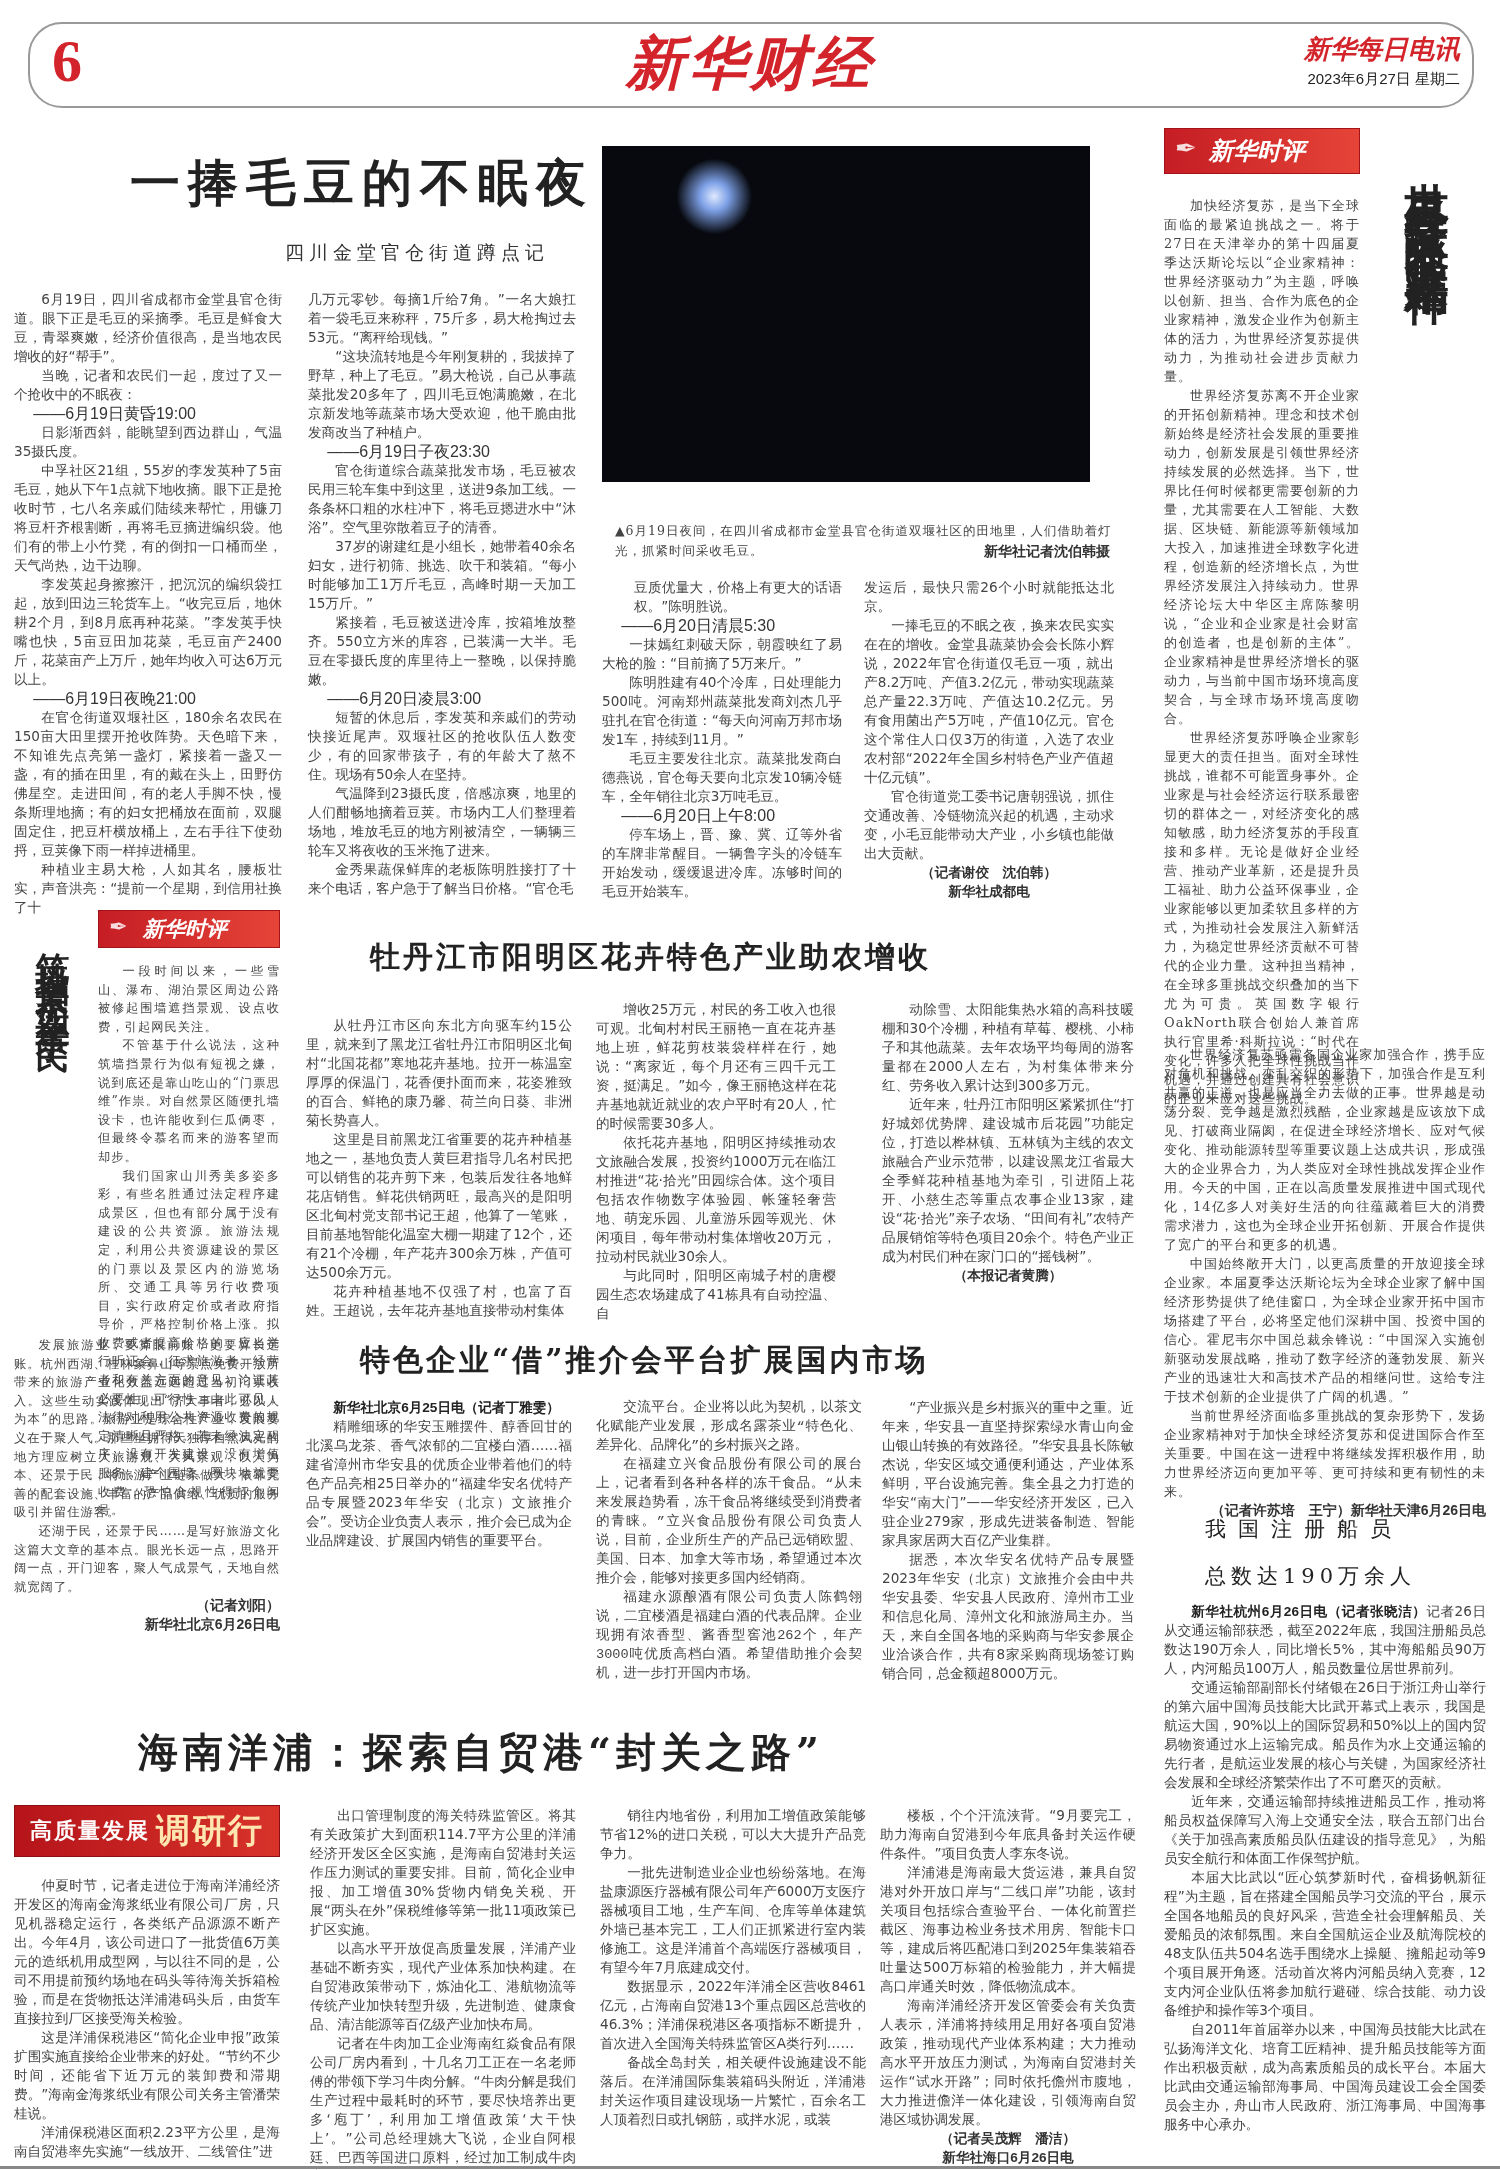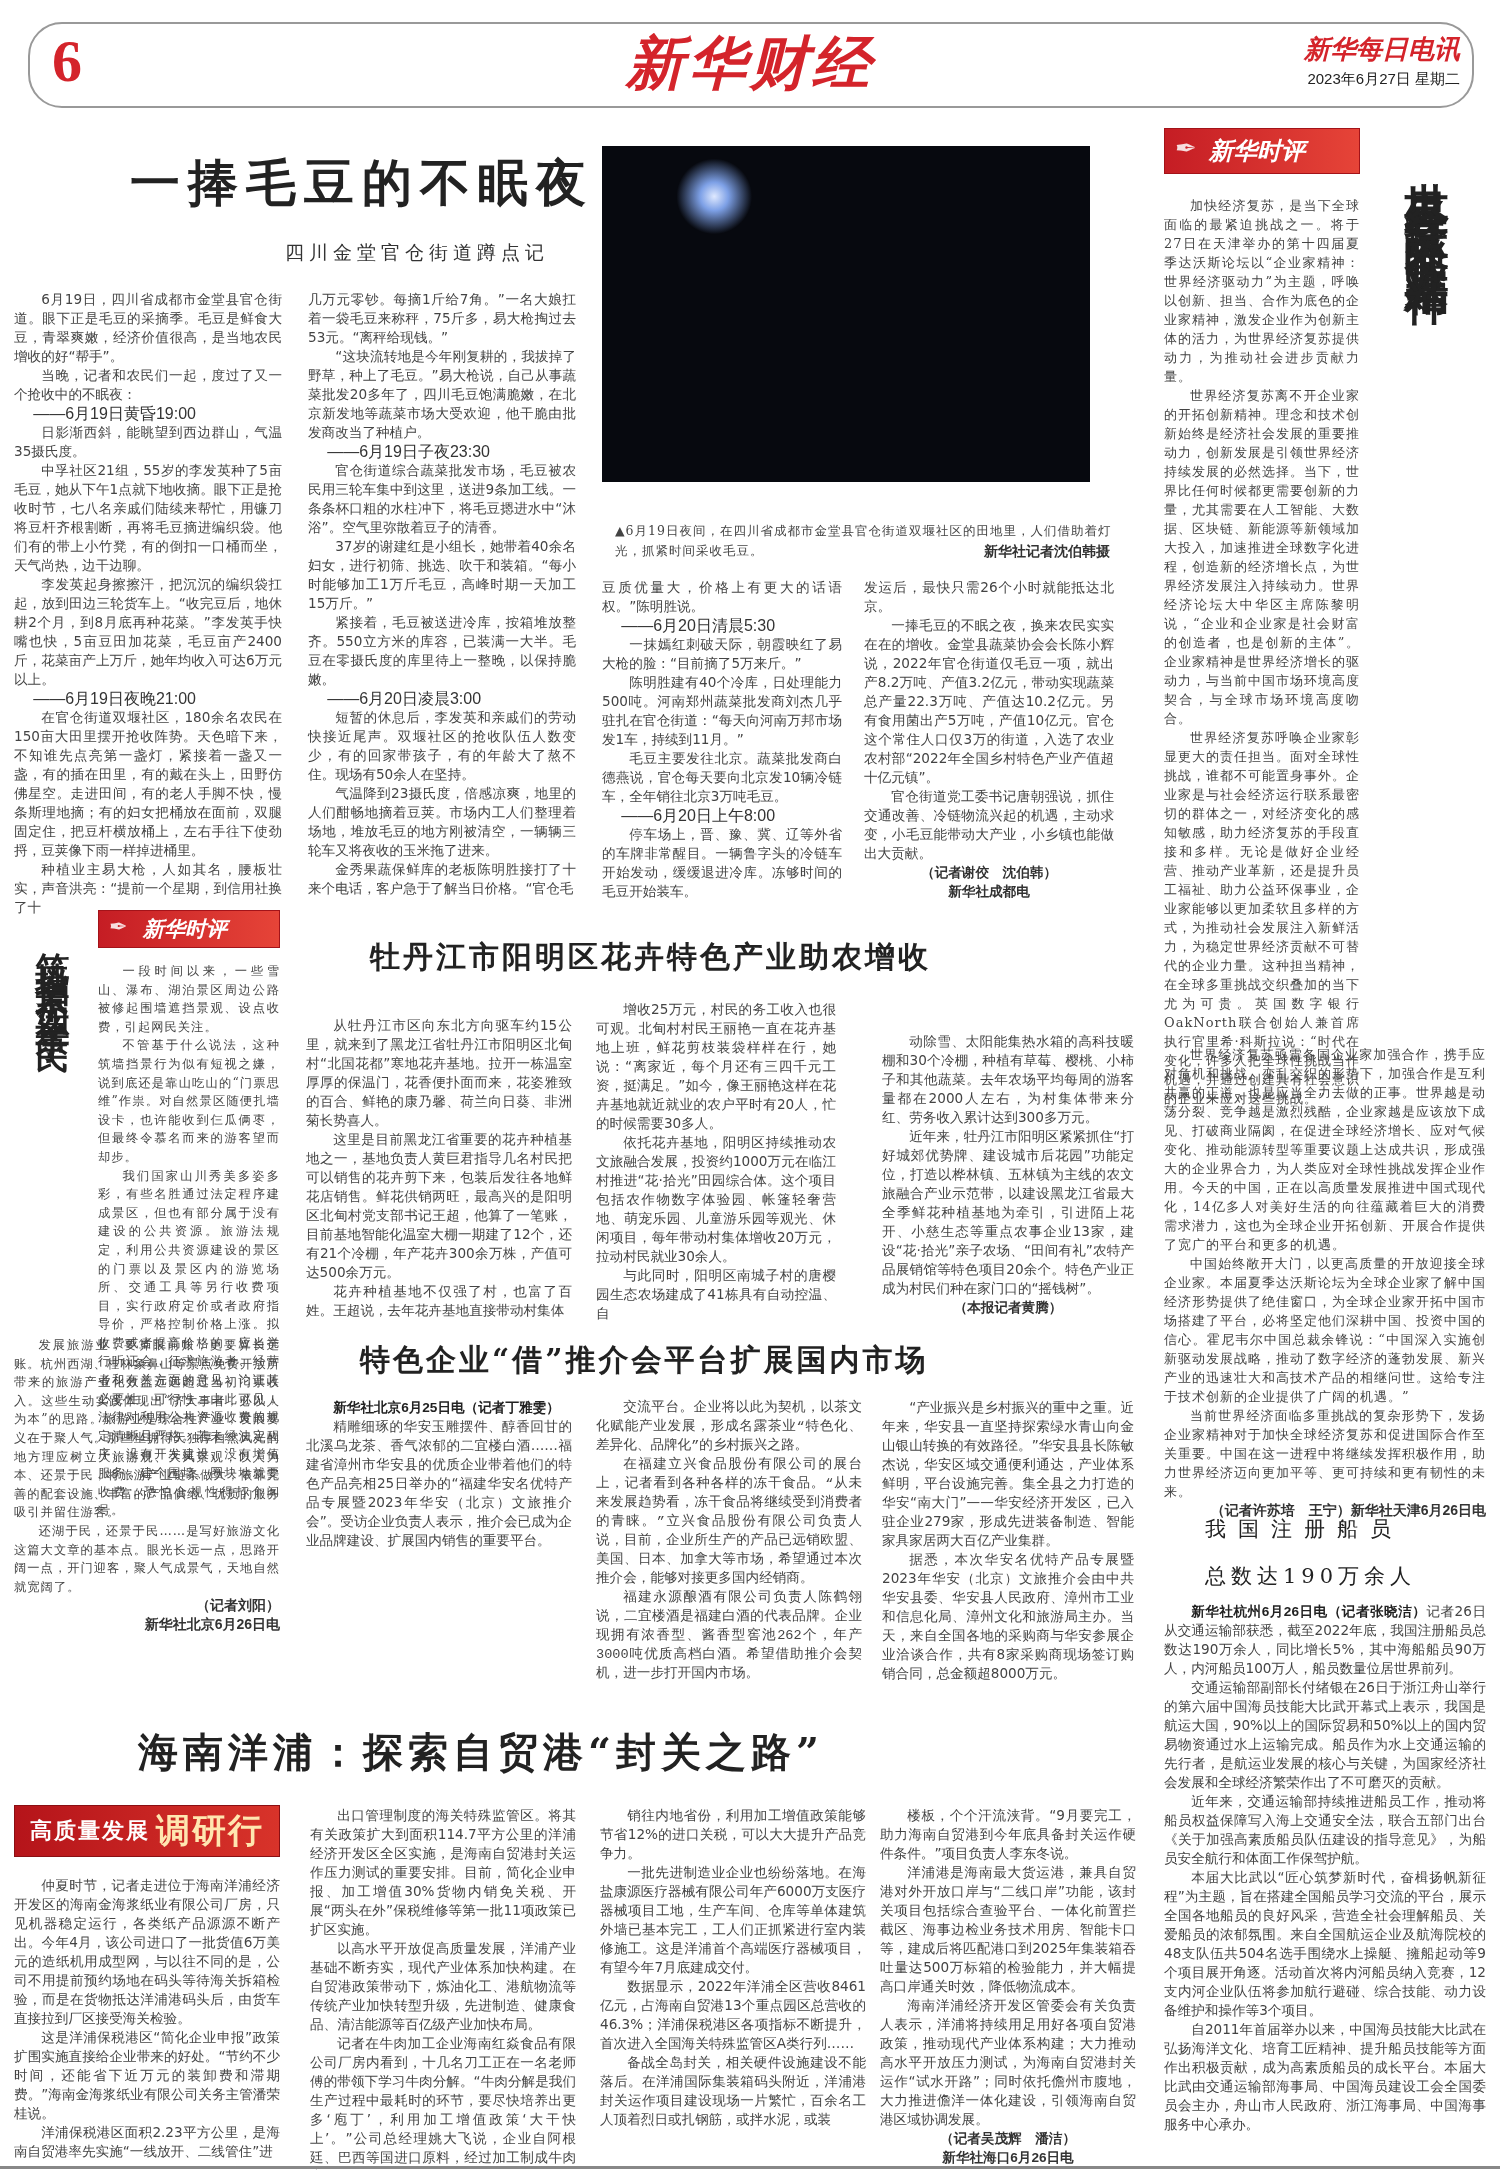--- a/index.html
+++ b/index.html
@@ -63,21 +63,21 @@
     <p class="time">——6月19日子夜23:30</p>
     <p>官仓街道综合蔬菜批发市场，毛豆被农民用三轮车集中到这里，送进9条加工线。一条条杯口粗的水柱冲下，将毛豆摁进水中“沐浴”。空气里弥散着豆子的清香。</p>
     <p>37岁的谢建红是小组长，她带着40余名妇女，进行初筛、挑选、吹干和装箱。“每小时能够加工1万斤毛豆，高峰时期一天加工15万斤。”</p>
     <p>紧接着，毛豆被送进冷库，按箱堆放整齐。550立方米的库容，已装满一大半。毛豆在零摄氏度的库里待上一整晚，以保持脆嫩。</p>
     <p class="time">——6月20日凌晨3:00</p>
     <p>短暂的休息后，李发英和亲戚们的劳动快接近尾声。双堰社区的抢收队伍人数变少，有的回家带孩子，有的年龄大了熬不住。现场有50余人在坚持。</p>
     <p>气温降到23摄氏度，倍感凉爽，地里的人们酣畅地摘着豆荚。市场内工人们整理着场地，堆放毛豆的地方刚被清空，一辆辆三轮车又将夜收的玉米拖了进来。</p>
     <p>金秀果蔬保鲜库的老板陈明胜接打了十来个电话，客户急于了解当日价格。“官仓毛</p>
   </div>
 <div class="abs body-text" id="a1c3" style="left:602px;top:578px;width:240px;">
-    <p style="text-indent: 0px;">豆质优量大，价格上有更大的话语权。”陈明胜说。</p>
+    <p style="text-indent: 0px; margin-left: 32px;">豆质优量大，价格上有更大的话语权。”陈明胜说。</p>
     <p class="time">——6月20日清晨5:30</p>
     <p>一抹嫣红刺破天际，朝霞映红了易大枪的脸：“目前摘了5万来斤。”</p>
     <p>陈明胜建有40个冷库，日处理能力500吨。河南郑州蔬菜批发商刘杰几乎驻扎在官仓街道：“每天向河南万邦市场发1车，持续到11月。”</p>
     <p>毛豆主要发往北京。蔬菜批发商白德燕说，官仓每天要向北京发10辆冷链车，全年销往北京3万吨毛豆。</p>
     <p class="time">——6月20日上午8:00</p>
     <p>停车场上，晋、豫、冀、辽等外省的车牌非常醒目。一辆鲁字头的冷链车开始发动，缓缓退进冷库。冻够时间的毛豆开始装车。</p>
   </div>
 <div class="abs body-text" id="a1c4" style="left:864px;top:578px;width:250px;">
     <p style="text-indent: 0px;">发运后，最快只需26个小时就能抵达北京。</p>
     <p>一捧毛豆的不眠之夜，换来农民实实在在的增收。金堂县蔬菜协会会长陈小辉说，2022年官仓街道仅毛豆一项，就出产8.2万吨、产值3.2亿元，带动实现蔬菜总产量22.3万吨、产值达10.2亿元。另有食用菌出产5万吨，产值10亿元。官仓这个常住人口仅3万的街道，入选了农业农村部“2022年全国乡村特色产业产值超十亿元镇”。</p>
@@ -124,21 +124,21 @@
 <div class="abs body-text" id="a2c1" style="left:306px;top:1016px;width:266px;">
     <p>从牡丹江市区向东北方向驱车约15公里，就来到了黑龙江省牡丹江市阳明区北甸村“北国花都”寒地花卉基地。拉开一栋温室厚厚的保温门，花香便扑面而来，花姿雅致的百合、鲜艳的康乃馨、荷兰向日葵、非洲菊长势喜人。</p>
     <p>这里是目前黑龙江省重要的花卉种植基地之一，基地负责人黄巨君指导几名村民把可以销售的花卉剪下来，包装后发往各地鲜花店销售。鲜花供销两旺，最高兴的是阳明区北甸村党支部书记王超，他算了一笔账，目前基地智能化温室大棚一期建了12个，还有21个冷棚，年产花卉300余万株，产值可达500余万元。</p>
     <p>花卉种植基地不仅强了村，也富了百姓。王超说，去年花卉基地直接带动村集体</p>
   </div>
 <div class="abs body-text" id="a2c2" style="left:596px;top:1000px;width:240px;">
     <p>增收25万元，村民的务工收入也很可观。北甸村村民王丽艳一直在花卉基地上班，鲜花剪枝装袋样样在行，她说：“离家近，每个月还有三四千元工资，挺满足。”如今，像王丽艳这样在花卉基地就近就业的农户平时有20人，忙的时候需要30多人。</p>
     <p>依托花卉基地，阳明区持续推动农文旅融合发展，投资约1000万元在临江村推进“花·拾光”田园综合体。这个项目包括农作物数字体验园、帐篷轻奢营地、萌宠乐园、儿童游乐园等观光、休闲项目，每年带动村集体增收20万元，拉动村民就业30余人。</p>
     <p>与此同时，阳明区南城子村的唐樱园生态农场建成了41栋具有自动控温、自</p>
   </div>
-<div class="abs body-text" id="a2c3" style="left:882px;top:1000px;width:252px;margin-top:32px;">
+<div class="abs body-text" id="a2c3" style="left:882px;top:1000px;width:252px;">
     <p>动除雪、太阳能集热水箱的高科技暖棚和30个冷棚，种植有草莓、樱桃、小柿子和其他蔬菜。去年农场平均每周的游客量都在2000人左右，为村集体带来分红、劳务收入累计达到300多万元。</p>
     <p>近年来，牡丹江市阳明区紧紧抓住“打好城郊优势牌、建设城市后花园”功能定位，打造以桦林镇、五林镇为主线的农文旅融合产业示范带，以建设黑龙江省最大全季鲜花种植基地为牵引，引进陌上花开、小慈生态等重点农事企业13家，建设“花·拾光”亲子农场、“田间有礼”农特产品展销馆等特色项目20余个。特色产业正成为村民们种在家门口的“摇钱树”。</p>
     <p class="byline">（本报记者黄腾）</p>
   </div>
 
 <div class="abs headline" style="left:360px;top:1340px;font-size:30px;letter-spacing:3px;">特色企业“借”推介会平台扩展国内市场</div>
 <div class="abs body-text" id="a3c1" style="left:306px;top:1398px;width:266px;">
     <p><b>新华社北京6月25日电（记者丁雅雯）</b></p>
     <p>精雕细琢的华安玉雕摆件、醇香回甘的北溪乌龙茶、香气浓郁的二宜楼白酒……福建省漳州市华安县的优质企业带着他们的特色产品亮相25日举办的“福建华安名优特产品专展暨2023年华安（北京）文旅推介会”。受访企业负责人表示，推介会已成为企业品牌建设、扩展国内销售的重要平台。</p>
   </div>

